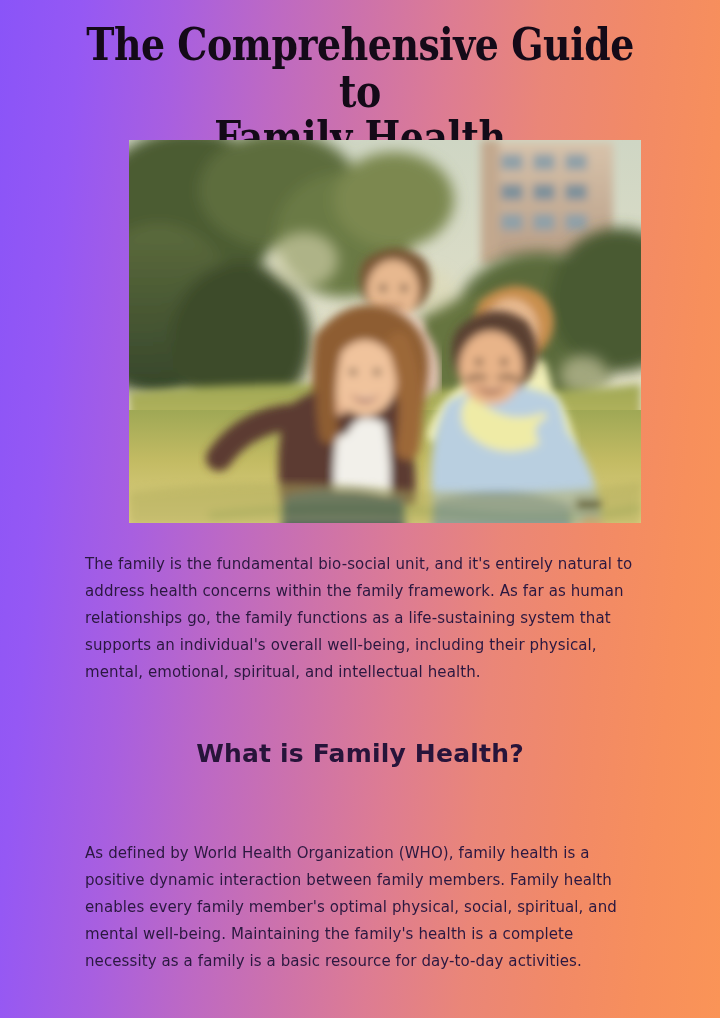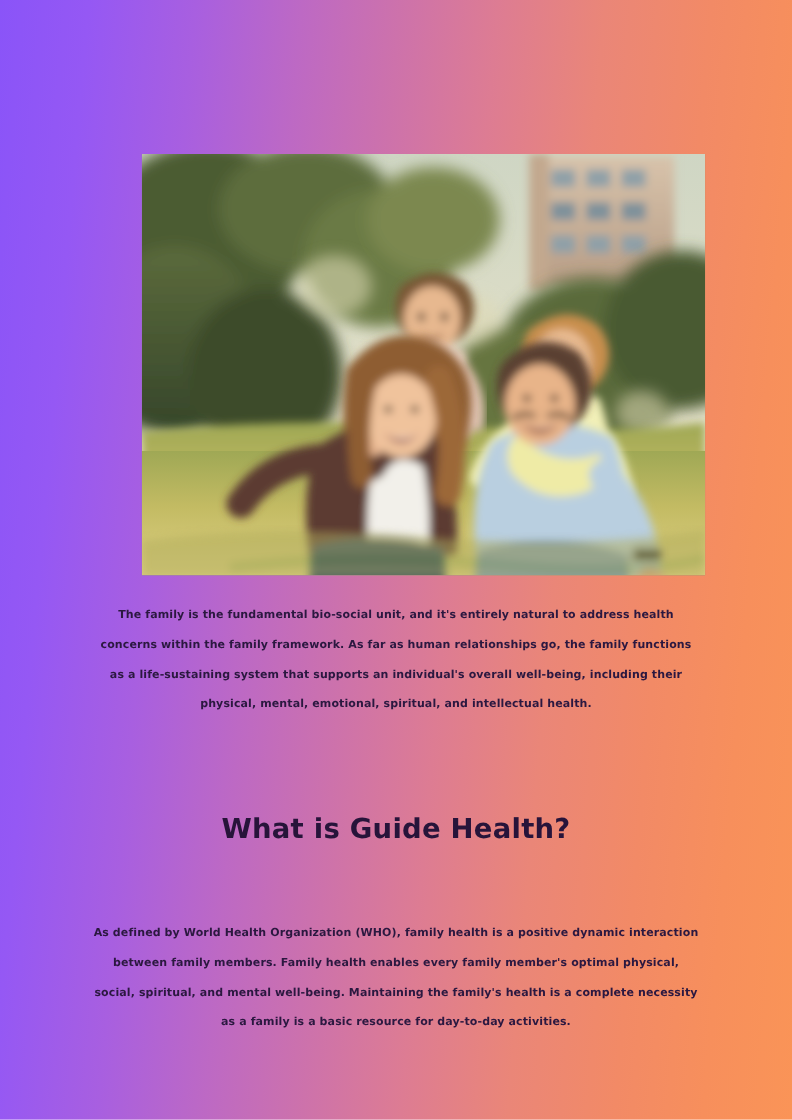--- a/index.html
+++ b/index.html
@@ -66,25 +66,25 @@
     overflow: hidden;
     background: #8ba06a;
   }
   .hero-photo svg { display: block; width: 100%; height: 100%; }
 
   
   .copy {
     position: absolute;
     left: 85px;
     width: 550px;
-    text-align: center;
+    text-align: left;
     color: #2b1840;
     font-family: "DejaVu Sans", "Liberation Sans", sans-serif;
-    font-weight: bold;
-    font-size: 10px;
+    font-weight: normal;
+    font-size: 15px;
     line-height: 27px;
     letter-spacing: 0.1px;
   }
   .copy-intro { top: 536px; }
   .copy-definition { top: 825px; }
 
   .section-heading {
     position: absolute;
     left: 0;
     top: 718px;
@@ -95,20 +95,24 @@
     font-weight: bold;
     font-size: 25px;
     letter-spacing: 0.2px;
   }
 </style>
 </head>
 <body>
 
 <div class="poster">
 
+  <div class="title-block">
+    <span class="title-line title-line-1">The Comprehensive Guide to</span>
+    <span class="title-line title-line-2">Family Health</span>
+  </div>
 
   <div class="hero-photo">
     <svg viewBox="0 0 512 383" preserveAspectRatio="xMidYMid slice">
       <defs>
         <linearGradient id="skyG" x1="0" y1="0" x2="0" y2="1">
           <stop offset="0%" stop-color="#cfd6c4"></stop>
           <stop offset="100%" stop-color="#e8e3c9"></stop>
         </linearGradient>
         <linearGradient id="grassG" x1="0" y1="0" x2="0" y2="1">
           <stop offset="0%" stop-color="#9fa855"></stop>
@@ -245,17 +249,17 @@
 
       <g opacity="0.5" filter="url(#soft)">
         <path d="M0 352 q120 -16 256 -4 q140 12 256 -6 l0 44 l-512 0z" fill="#b0ac5c"></path>
         <path d="M80 376 q120 -14 250 -2 q110 10 182 -6" stroke="#8d9a4a" stroke-width="9" fill="none"></path>
       </g>
     </svg>
   </div>
 
   <p class="copy copy-intro">The family is the fundamental bio-social unit, and it's entirely natural to address health concerns within the family framework. As far as human relationships go, the family functions as a life-sustaining system that supports an individual's overall well-being, including their physical, mental, emotional, spiritual, and intellectual health.</p>
 
-  <h2 class="section-heading">What is Guide Health?</h2>
+  <h2 class="section-heading">What is Family Health?</h2>
 
   <p class="copy copy-definition">As defined by World Health Organization (WHO), family health is a positive dynamic interaction between family members. Family health enables every family member's optimal physical, social, spiritual, and mental well-being. Maintaining the family's health is a complete necessity as a family is a basic resource for day-to-day activities.</p>
 
 </div>
 
 </body></html>

